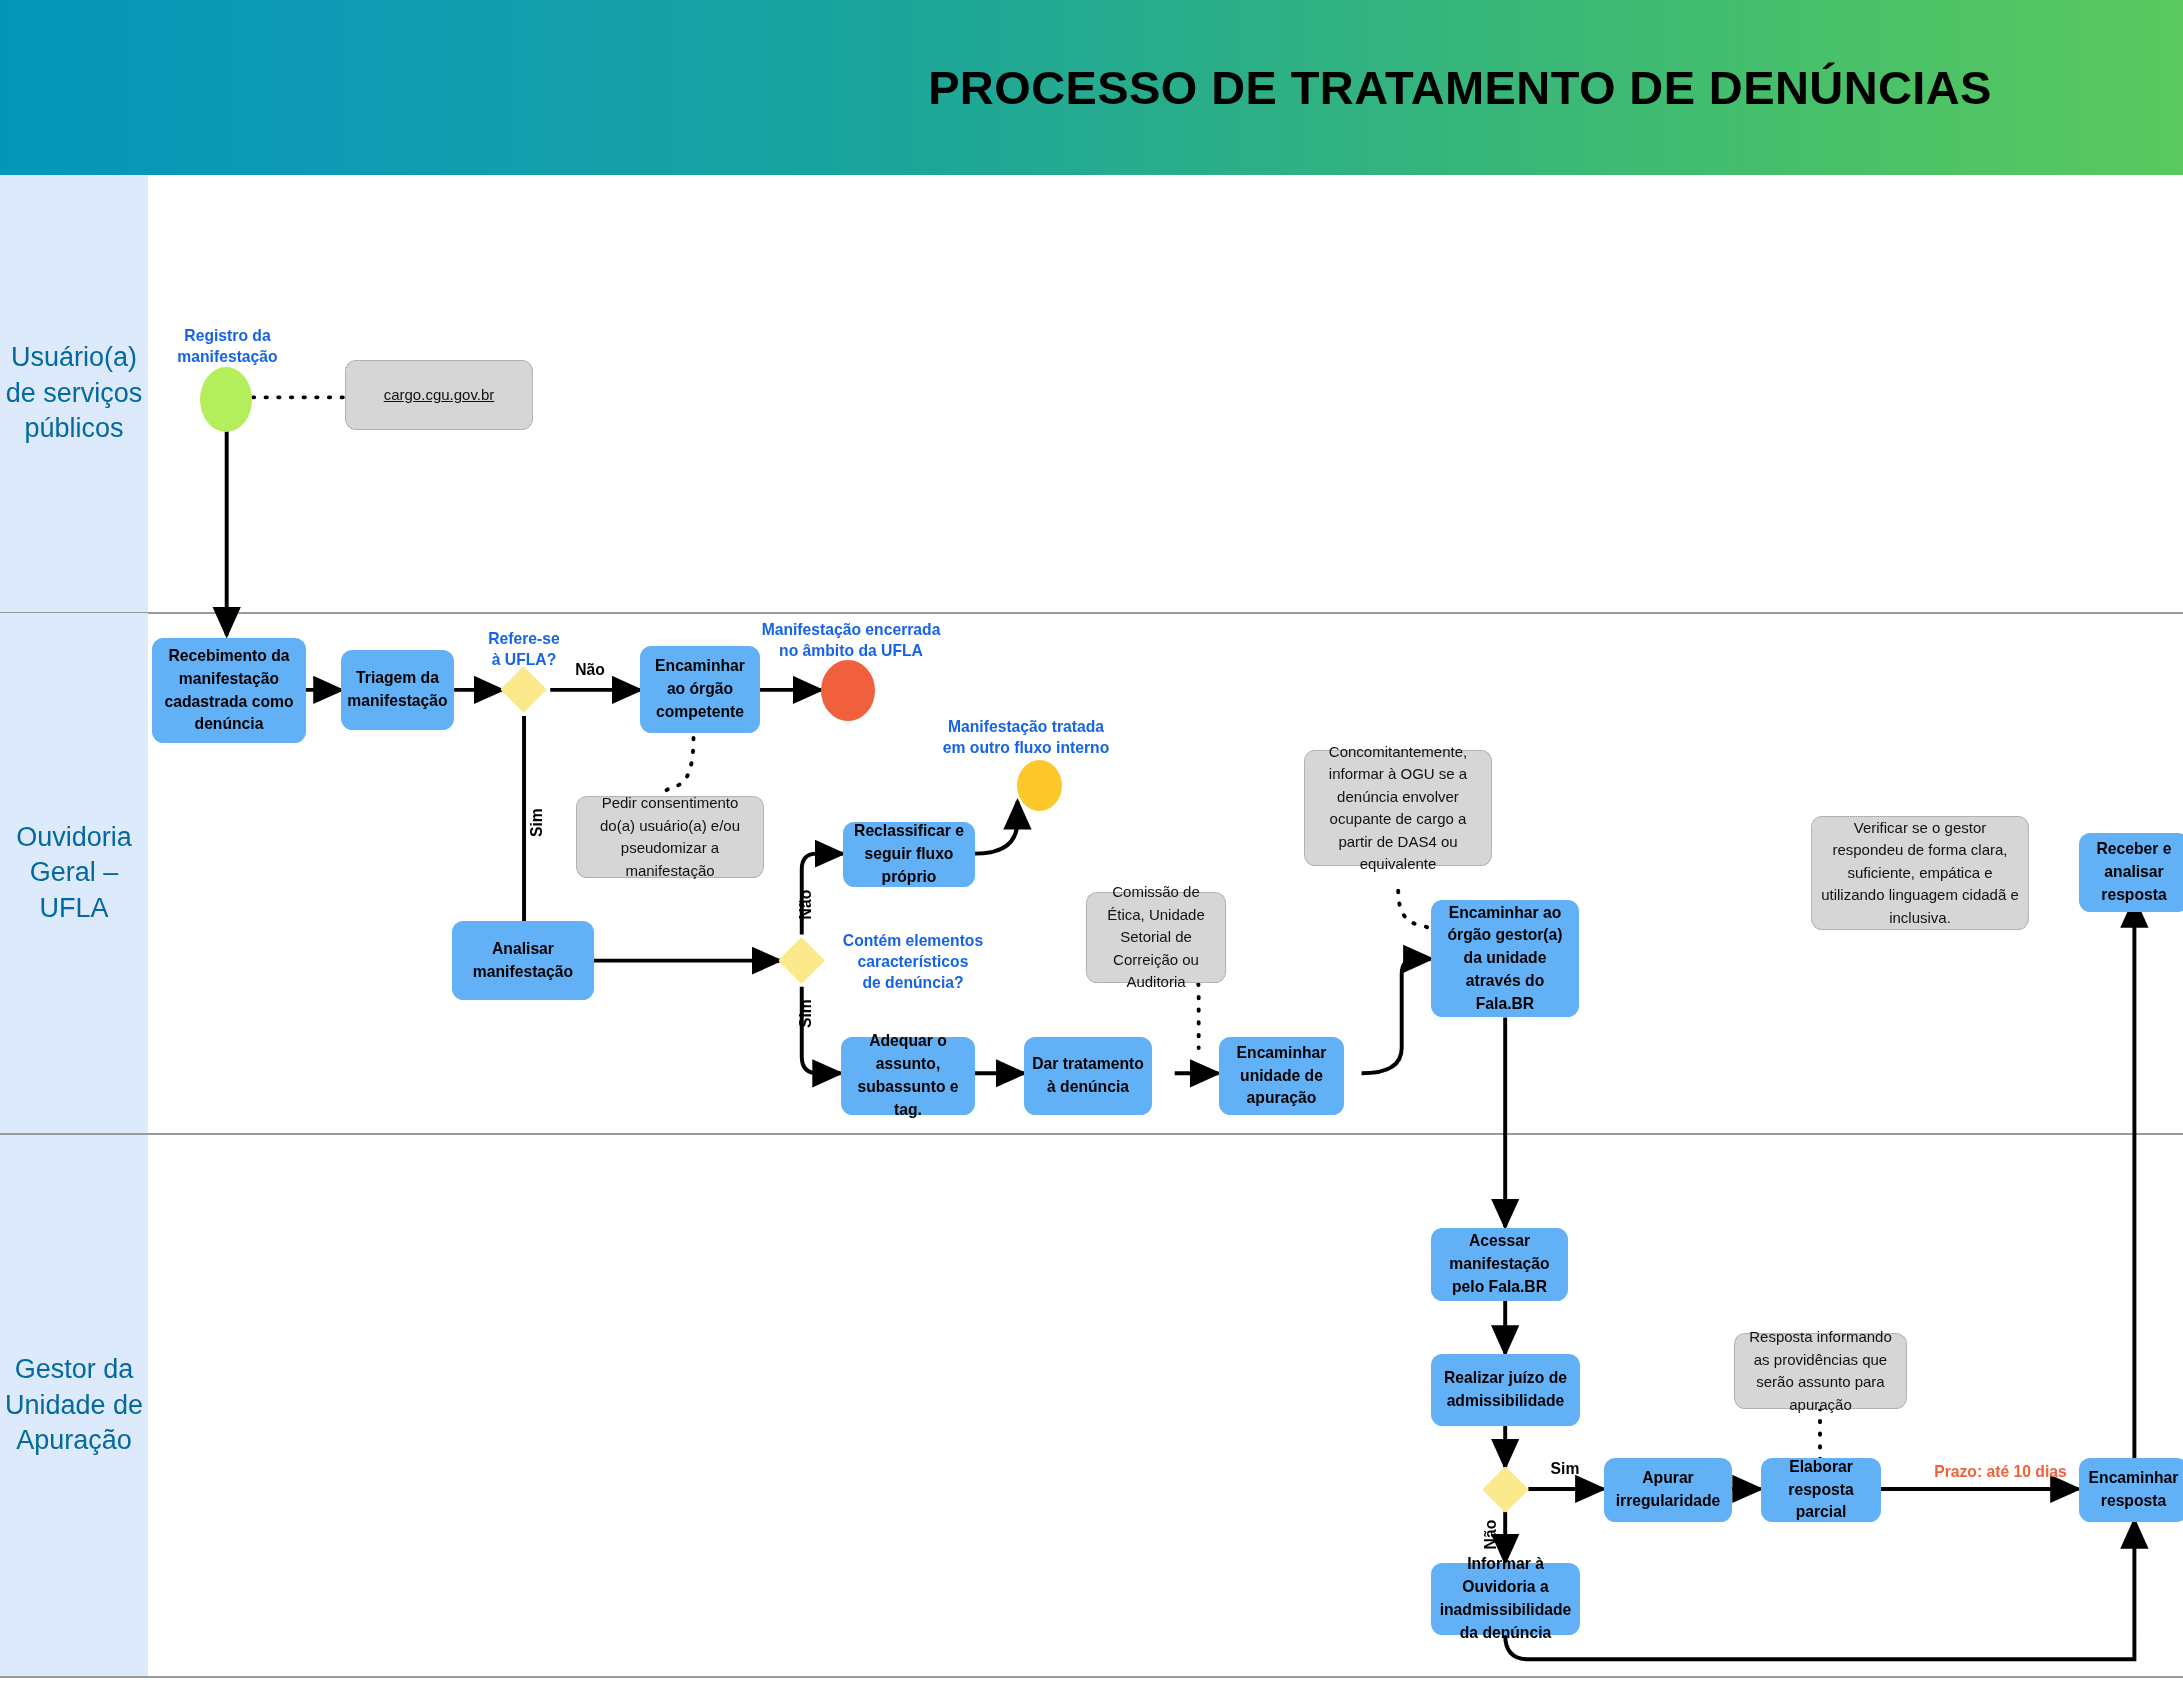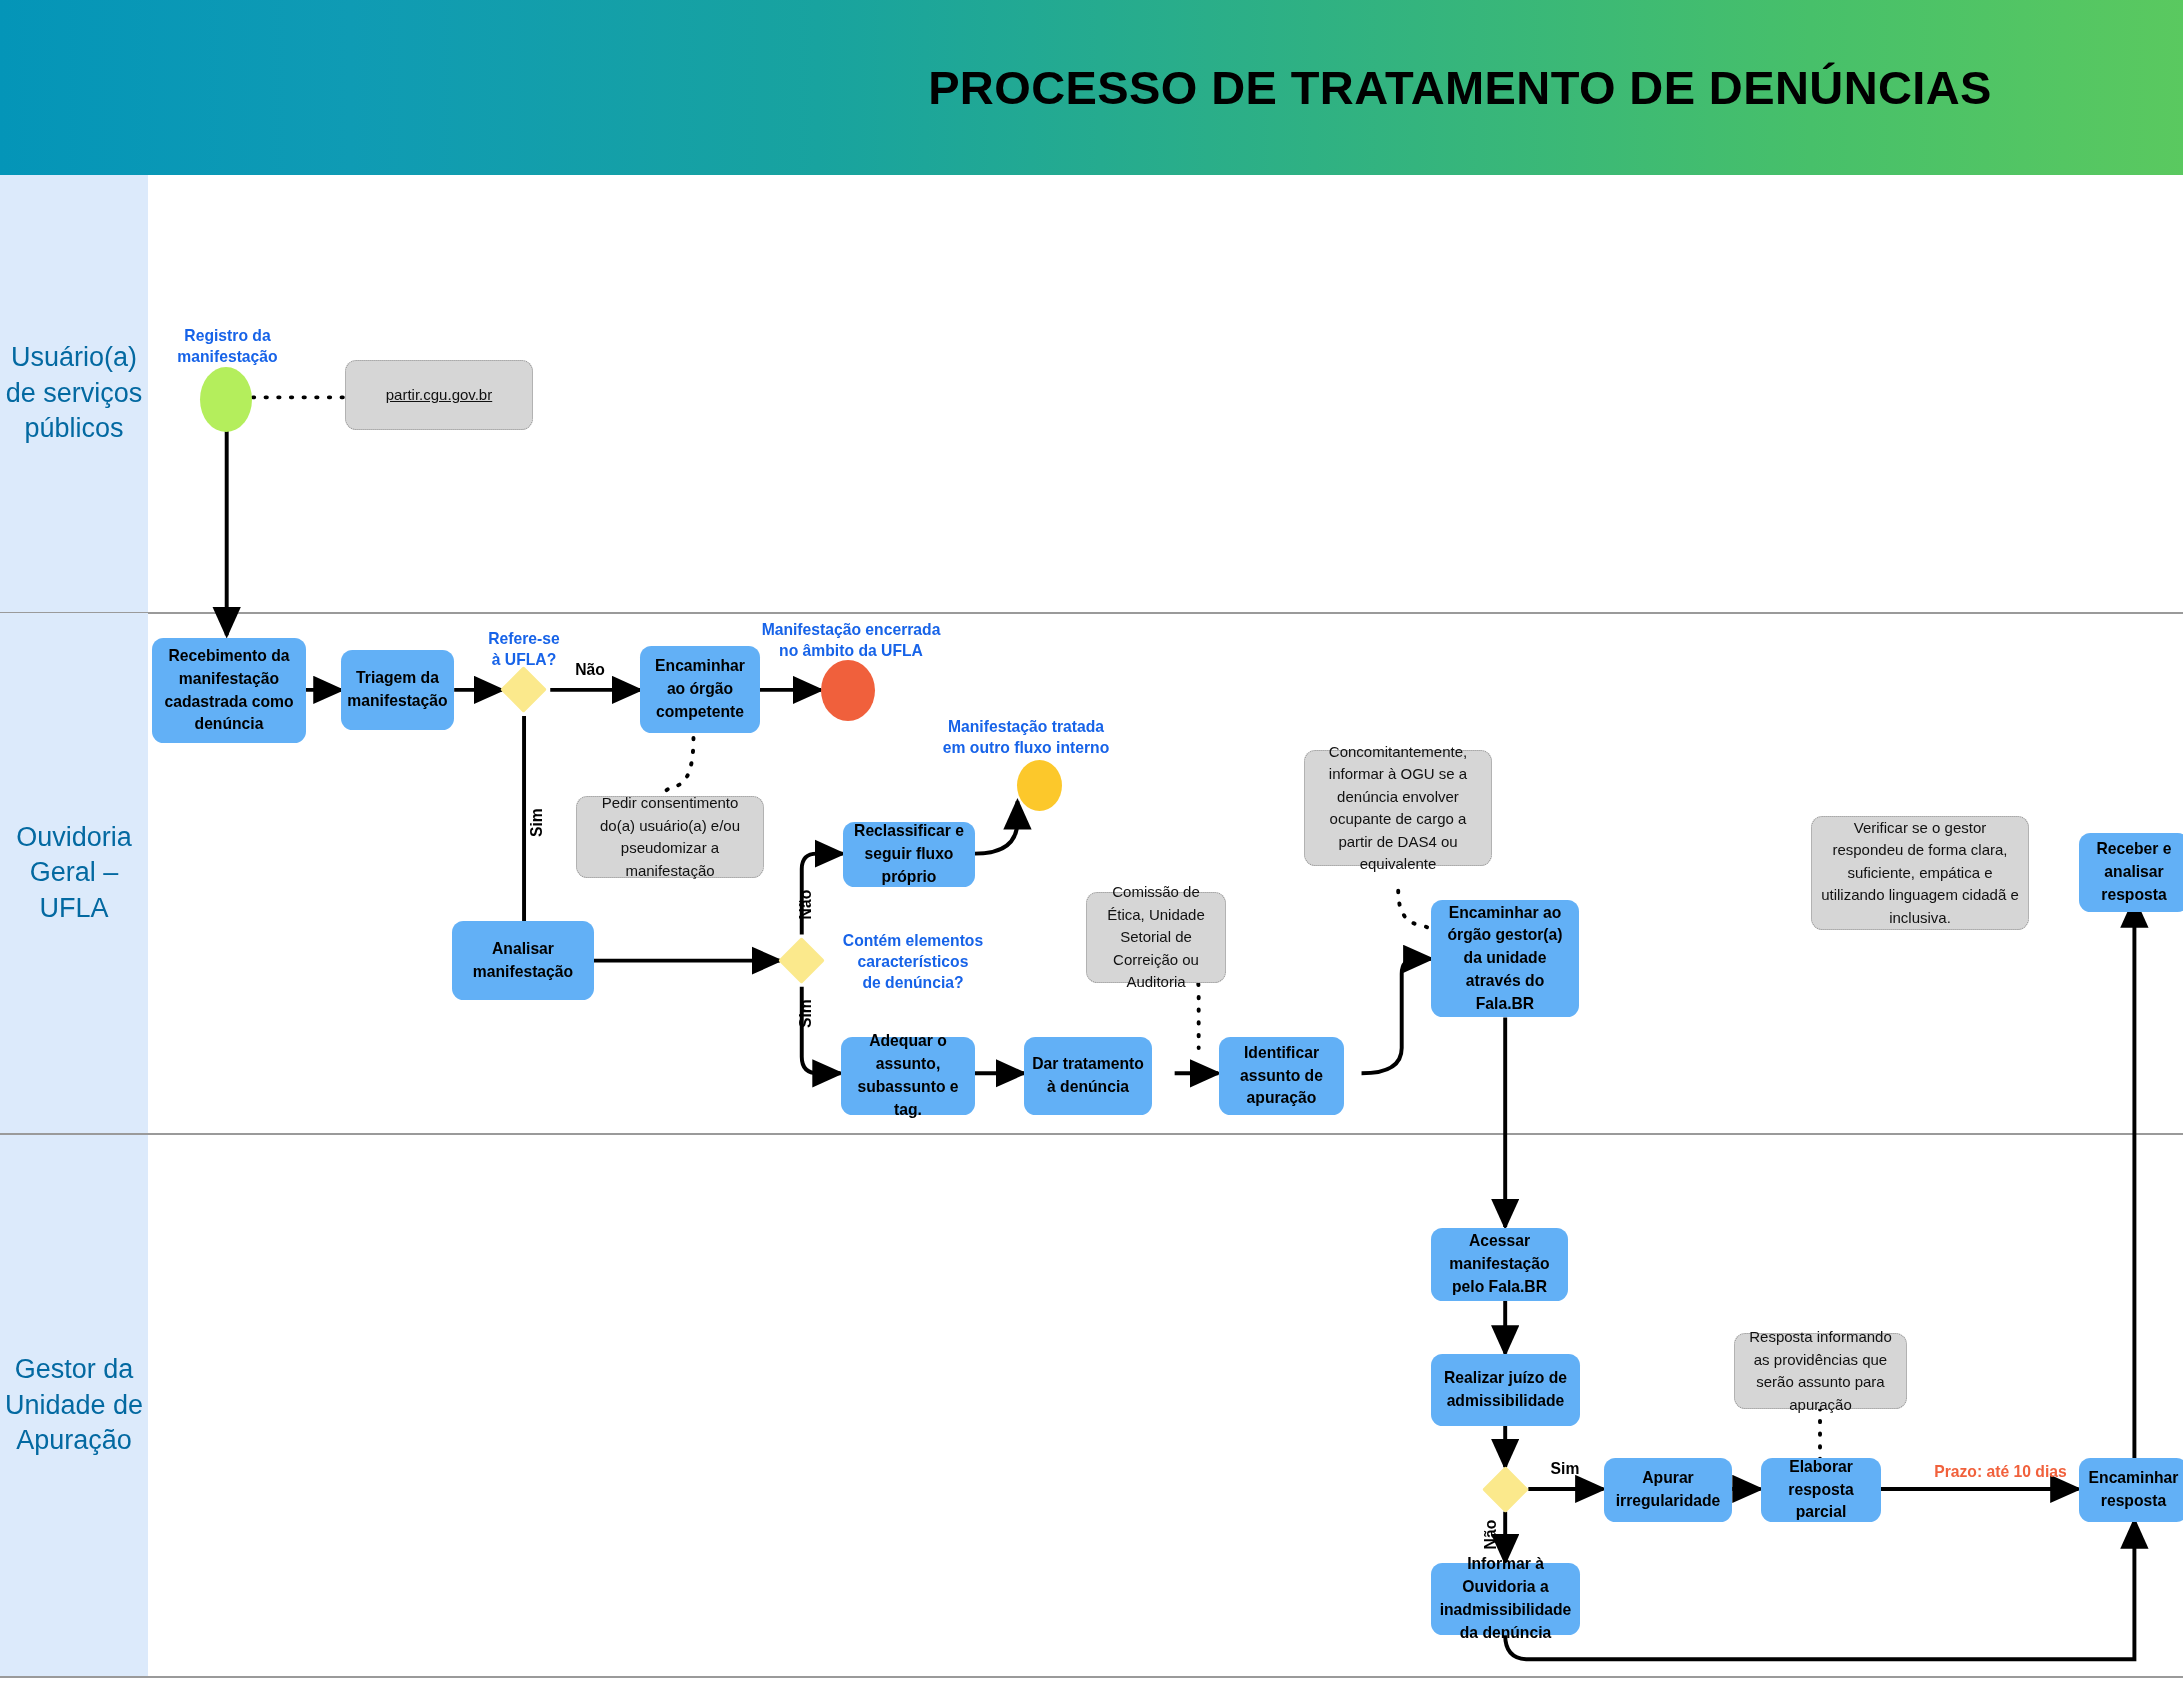--- a/index.html
+++ b/index.html
@@ -195,21 +195,21 @@
       <path d="M3202,2040 Q3202,2110 3250,2118 Q3300,2126 3300,2190 L3300,2300"></path>
       <path d="M4155,2000 L4248,2000"></path>
       <path d="M4168,3225 L4168,3355"></path>
     </g>
   </svg>
 
   <div class="lbl blue" style="left:162px; top:325px; width:131px;">Registro da
 manifestação</div>
   <div class="event start" style="left:200px; top:367px; width:52px; height:65px;"></div>
 
-  <div class="note link-note" style="left:345px; top:360px; width:188px; height:70px;">partir.cgu.gov.br</div>
+  <div class="note link-note" style="left:345px; top:360px; width:188px; height:70px;">cargo.cgu.gov.br</div>
 
   <div class="task" style="left:152px; top:638px; width:154px; height:105px;">Recebimento da
 manifestação
 cadastrada como
 denúncia</div>
 
   <div class="task" style="left:341px; top:650px; width:113px; height:80px;">Triagem da
 manifestação</div>
 
   <div class="lbl blue" style="left:463px; top:628px; width:122px;">Refere-se
@@ -244,21 +244,21 @@
   <div class="lbl blue" style="left:895px; top:716px; width:262px;">Manifestação tratada
 em outro fluxo interno</div>
   <div class="event inter" style="left:1017px; top:760px; width:45px; height:51px;"></div>
 
   <div class="task" style="left:841px; top:1037px; width:134px; height:78px;">Adequar o assunto,
 subassunto e tag.</div>
 
   <div class="task" style="left:1024px; top:1037px; width:128px; height:78px;">Dar tratamento à
 denúncia</div>
 
-  <div class="task" style="left:1219px; top:1037px; width:125px; height:78px;">Identificar assunto
+  <div class="task" style="left:1219px; top:1037px; width:125px; height:78px;">Encaminhar unidade
 de apuração</div>
 
   <div class="note" style="left:1086px; top:892px; width:140px; height:91px;">Comissão de Ética,
 Unidade Setorial de
 Correição ou
 Auditoria</div>
 
   <div class="note" style="left:1304px; top:750px; width:188px; height:116px;">Concomitantemente,
 informar à OGU se a
 denúncia envolver ocupante

